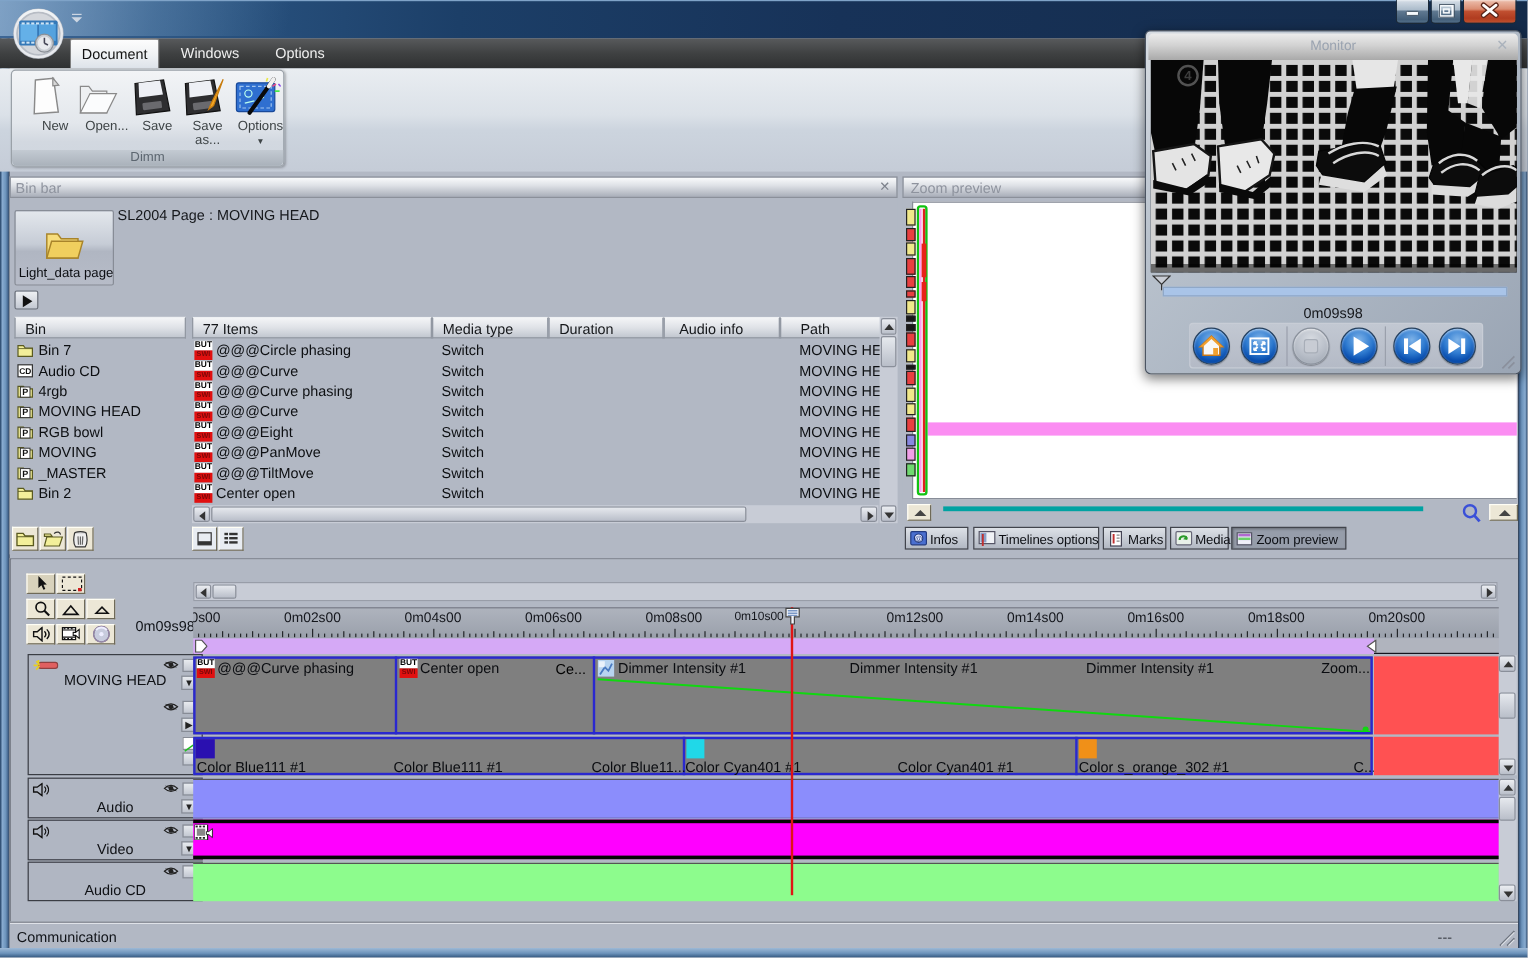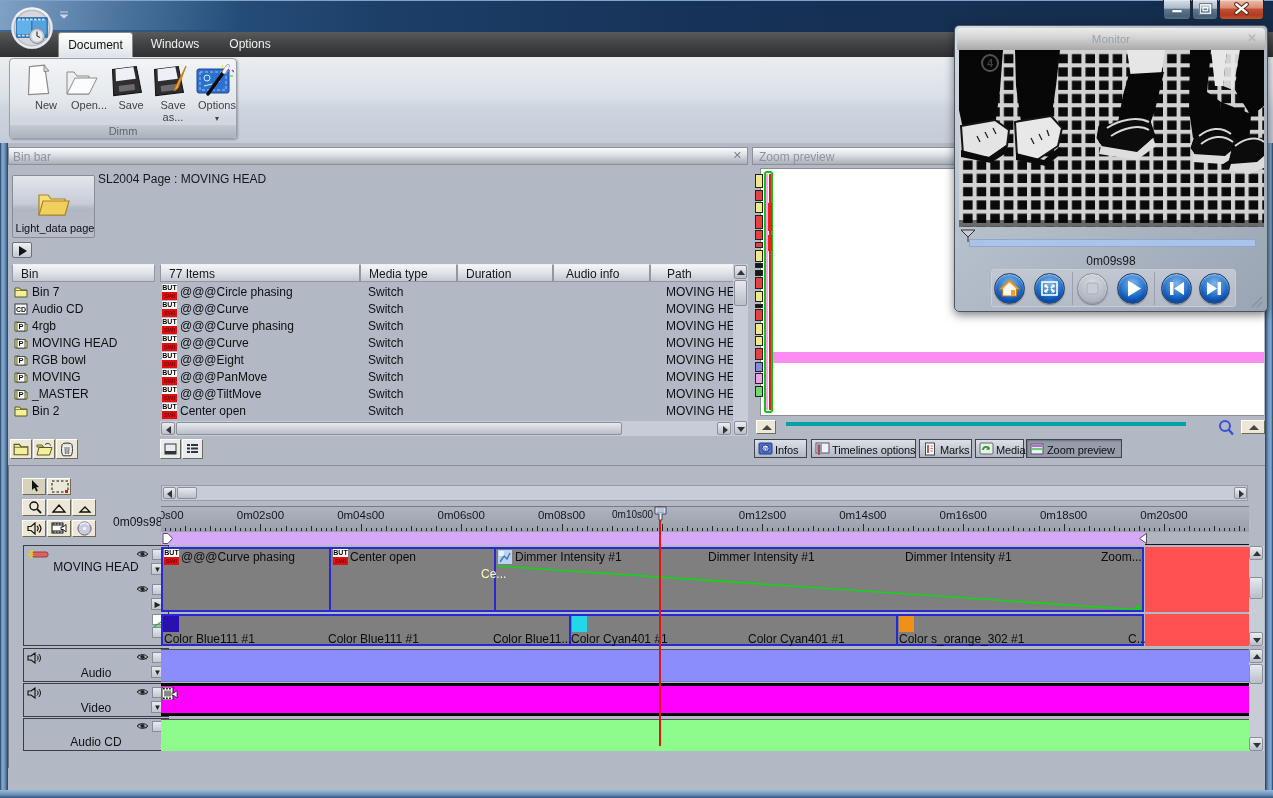--- a/index.html
+++ b/index.html
@@ -869,21 +869,21 @@
             <span class="b1">BUT</span>
             <span class="b2">SWI</span>
           </span>
           <svg style="position:absolute;left:335px;top:1px;" width="14" height="14" viewBox="0 0 14 14">
             <rect x="0" y="0" width="14" height="14" fill="#b8d4f0"></rect>
             <path d="M2 12 L6 6 L9 9 L12 3" stroke="#4a7ac0" stroke-width="1.5" fill="none"></path>
             <rect x="1" y="1" width="5" height="5" fill="#fff" opacity=".7"></rect>
           </svg>
           <span style="position:absolute;left:18px;top:1px;font-size:12px;color:#0a0c10;">@@@Curve phasing</span>
           <span style="position:absolute;left:187px;top:1px;font-size:12px;color:#0a0c10;">Center open</span>
-          <span style="position:absolute;left:300px;top:18px;font-size:12px;color:#fef9c3;margin-left:18px;">Ce...</span>
+          <span style="position:absolute;left:300px;top:2px;font-size:12px;color:#000000;">Ce...</span>
           <span style="position:absolute;left:352px;top:1px;font-size:12px;color:#0a0c10;">Dimmer Intensity #1</span>
           <span style="position:absolute;left:545px;top:1px;font-size:12px;color:#0a0c10;">Dimmer Intensity #1</span>
           <span style="position:absolute;left:742px;top:1px;font-size:12px;color:#0a0c10;">Dimmer Intensity #1</span>
           <span style="position:absolute;left:938px;top:1px;font-size:12px;color:#0a0c10;">Zoom...</span>
           <svg style="position:absolute;left:0;top:0;width:979px;height:61px;" viewBox="0 0 979 61">
             <line x1="335" y1="17" x2="979" y2="61" stroke="#10d810" stroke-width="1.6"></line>
             <circle cx="975" cy="59" r="2.5" fill="#10d810"></circle>
           </svg>
         </div>
         <div class="abs blueblk" style="left:152px;top:69px;width:983px;height:32px;">
@@ -939,20 +939,28 @@
         </div>
       </div>
 
     <div class="abs" style="left:650px;top:40px;width:1.6px;height:240px;background:#e01515;z-index:30;"></div>
     <svg class="abs" style="left:644px;top:40px;z-index:31;" width="15" height="15" viewBox="0 0 15 15">
         <path d="M2 1 L13 1 L13 8 L9 8 L9 14 L6 14 L6 8 L2 8 Z" fill="#f2f5fb" stroke="#444"></path>
         <path d="M3.5 3 L11.5 3 M3.5 5 L11.5 5 M3.5 6.8 L11.5 6.8" stroke="#7b98c6" stroke-width="1.2"></path>
       </svg>
   </div>
 
+  <div class="abs" id="statusbar" style="left:8px;top:768px;width:1257px;height:22px;background:#b2b8c4;border-top:1px solid #83878f;box-shadow:inset 0 1px 0 #dfe2e8;">
+    <span style="position:absolute;left:6px;top:5px;font-size:12px;color:#101318;">Communication</span>
+    <span style="position:absolute;left:1190px;top:5px;font-size:12px;color:#3a3e46;">---</span>
+    <svg style="position:absolute;right:2px;bottom:1px;" width="16" height="16" viewBox="0 0 16 16">
+        <path d="M15 3 L3 15 M15 9 L9 15" stroke="#6d737e" stroke-width="1.5"></path>
+        <path d="M15 4 L4 15 M15 10 L10 15" stroke="#dfe3e9" stroke-width="1"></path>
+      </svg>
+  </div>
 
   <div class="abs" id="monitor">
     <div style="position:absolute;left:2px;top:2px;width:308px;height:22px;border-radius:4px 4px 0 0;background:linear-gradient(to bottom,#ececec 0%,#d2d2d2 45%,#a9a9a9 100%);">
       <span style="position:absolute;left:0;right:0;top:5px;text-align:center;font-size:11.5px;color:#9aa3b0;">Monitor</span>
       <span style="position:absolute;right:8px;top:3px;color:#aab2bc;font-size:12px;">✕</span>
     </div>
     <div id="vidframe" style="position:absolute;left:4px;top:24px;width:305px;height:177px;background:#000;overflow:hidden;"><svg width="305" height="177" viewBox="0 0 305 177">
           <defs>
             <pattern id="grid" width="13.6" height="13.3" patternUnits="userSpaceOnUse">
               <rect width="13.6" height="13.3" fill="#0a0a0a"></rect>

